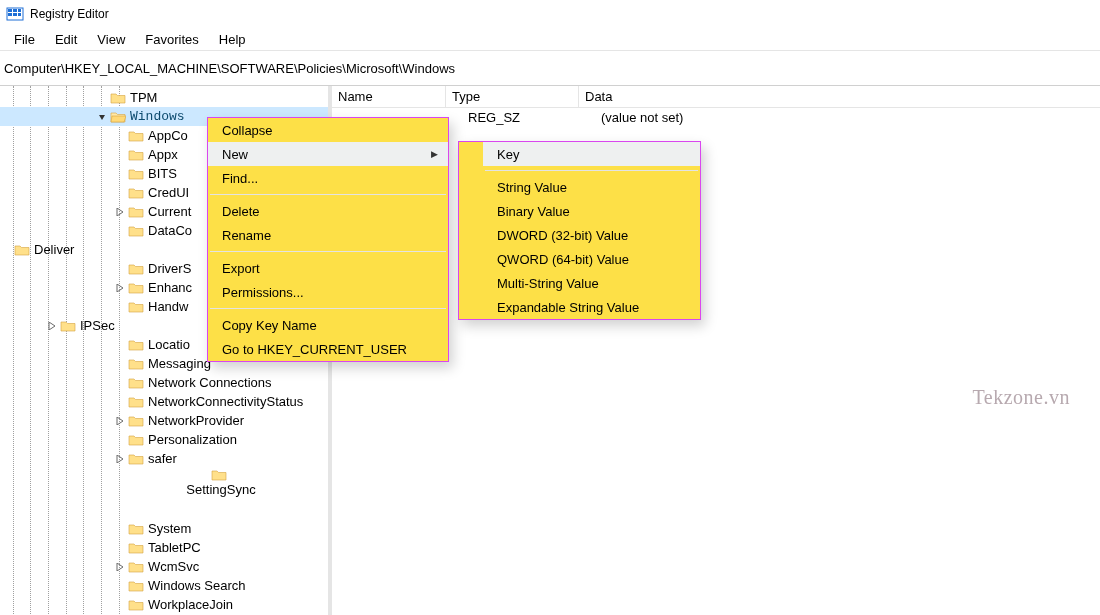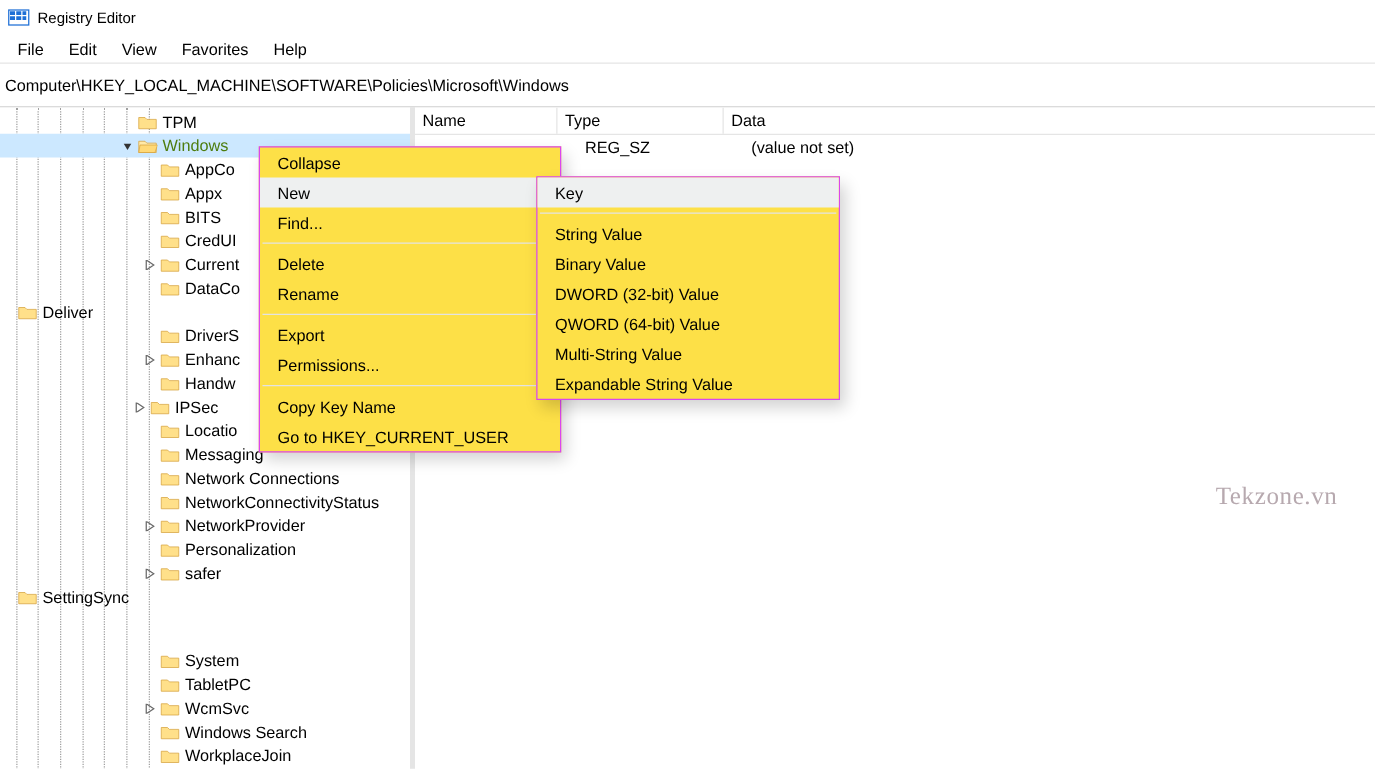--- a/index.html
+++ b/index.html
@@ -23,21 +23,21 @@
 .splitter { width: 4px; background: #e5e5e5; }
 .values-pane { flex: 1; height: 100%; background: #fff; position: relative; overflow: hidden; }
 
 
 .tree { position: relative; padding-top: 2px; font-size: 13px; color: #000; user-select: none; }
 .tree-row { display: flex; align-items: center; height: 19px; white-space: nowrap; position: relative; }
 .tree-row .exp { width: 12px; height: 12px; display: inline-flex; align-items:center; justify-content:center; color:#5a5a5a; font-size:10px; margin-right: 2px; }
 .tree-row .folder { width: 16px; height: 14px; margin-right: 4px; position:relative; display:inline-block; }
 .tree-row .folder svg { display:block; }
 .tree-row.selected { background: #cce8ff; }
-.tree-row.selected .label { color:#4d7c0f; }
+.tree-row.selected .label { color:#0c4a6e;font-family:Liberation Mono, monospace; }
 
 
 .vline { position:absolute; top:0; width:0; border-left: 1px dotted #a0a0a0; height: 100%; }
 
 
 .vhdr { display:flex; height:22px; align-items:center; font-size:13px; border-bottom:1px solid #e5e5e5; }
 .vhdr .col { padding-left:6px; border-right:1px solid #e5e5e5; height:100%; display:flex; align-items:center; color:#000; }
 .vrow { display:flex; height:19px; align-items:center; font-size:13px; }
 .vrow .col { padding-left:6px; }
 
@@ -212,21 +212,21 @@
         </div>
         <div class="tree-row" style="padding-left: 114px;">
           <span class="exp"></span>
           <span class="folder">
             <svg width="16" height="14" viewBox="0 0 16 14">
               <path d="M1 3 L6 3 L7.5 4.5 L15 4.5 L15 12 L1 12 Z" fill="#ffe08a" stroke="#d5a33f" stroke-width="0.6"></path>
             </svg>
           </span>
           <span class="label">Handw</span>
         </div>
-        <div class="tree-row" style="padding-left: 82px; margin-left: 24px;">
+        <div class="tree-row" style="padding-left: 46px;">
           <span class="exp">
             <svg width="8" height="8" viewBox="0 0 8 8">
               <path d="M1 0 L7 4 L1 8 Z" fill="none" stroke="#6a6a6a" stroke-width="1"></path>
             </svg>
           </span>
           <span class="folder">
             <svg width="16" height="14" viewBox="0 0 16 14">
               <path d="M1 3 L6 3 L7.5 4.5 L15 4.5 L15 12 L1 12 Z" fill="#ffe08a" stroke="#d5a33f" stroke-width="0.6"></path>
             </svg>
           </span>
@@ -296,21 +296,21 @@
               <path d="M1 0 L7 4 L1 8 Z" fill="none" stroke="#6a6a6a" stroke-width="1"></path>
             </svg>
           </span>
           <span class="folder">
             <svg width="16" height="14" viewBox="0 0 16 14">
               <path d="M1 3 L6 3 L7.5 4.5 L15 4.5 L15 12 L1 12 Z" fill="#ffe08a" stroke="#d5a33f" stroke-width="0.6"></path>
             </svg>
           </span>
           <span class="label">safer</span>
         </div>
-        <div class="tree-row" style="">
+        <div class="tree-row" style="padding-left: 114px; flex-direction: column;">
           <span class="exp"></span>
           <span class="folder">
             <svg width="16" height="14" viewBox="0 0 16 14">
               <path d="M1 3 L6 3 L7.5 4.5 L15 4.5 L15 12 L1 12 Z" fill="#ffe08a" stroke="#d5a33f" stroke-width="0.6"></path>
             </svg>
           </span>
           <span class="label">SettingSync</span>
         </div>
         <div class="tree-row" style="padding-left: 114px; margin-top: 32px;">
           <span class="exp"></span>
@@ -432,21 +432,21 @@
       </div>
       <div class="sep"></div>
       <div class="item">
         <span>Copy Key Name</span>
       </div>
       <div class="item">
         <span>Go to HKEY_CURRENT_USER</span>
       </div>
     </div>
 
-  <div class="ctx submenu" id="subctx" style="left:429px; top:55px; width:243px;">
+  <div class="ctx submenu" id="subctx" style="left:458px; top:55px; width:243px;padding-left:24px;">
       <div class="item hover">
         <span>Key</span>
       </div>
       <div class="sep"></div>
       <div class="item">
         <span>String Value</span>
       </div>
       <div class="item">
         <span>Binary Value</span>
       </div>

